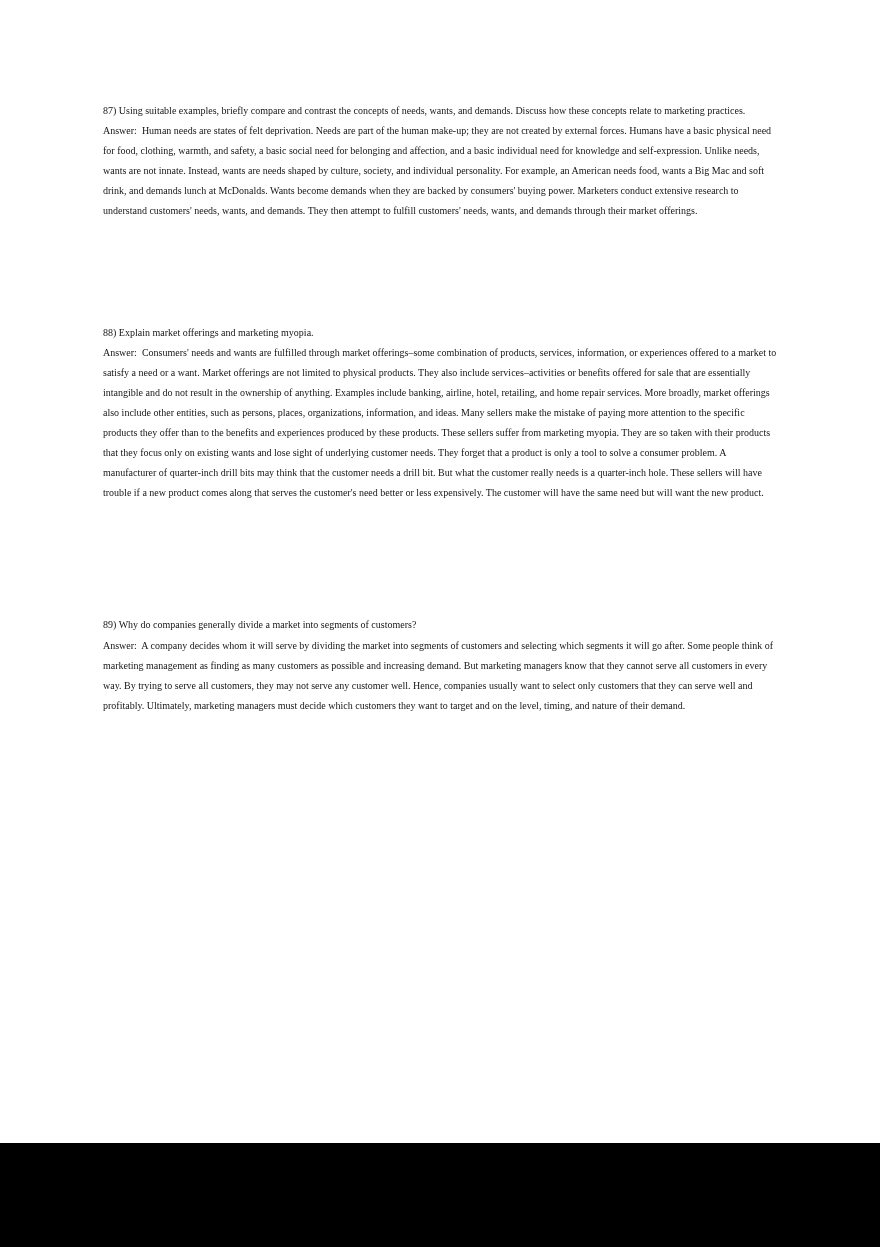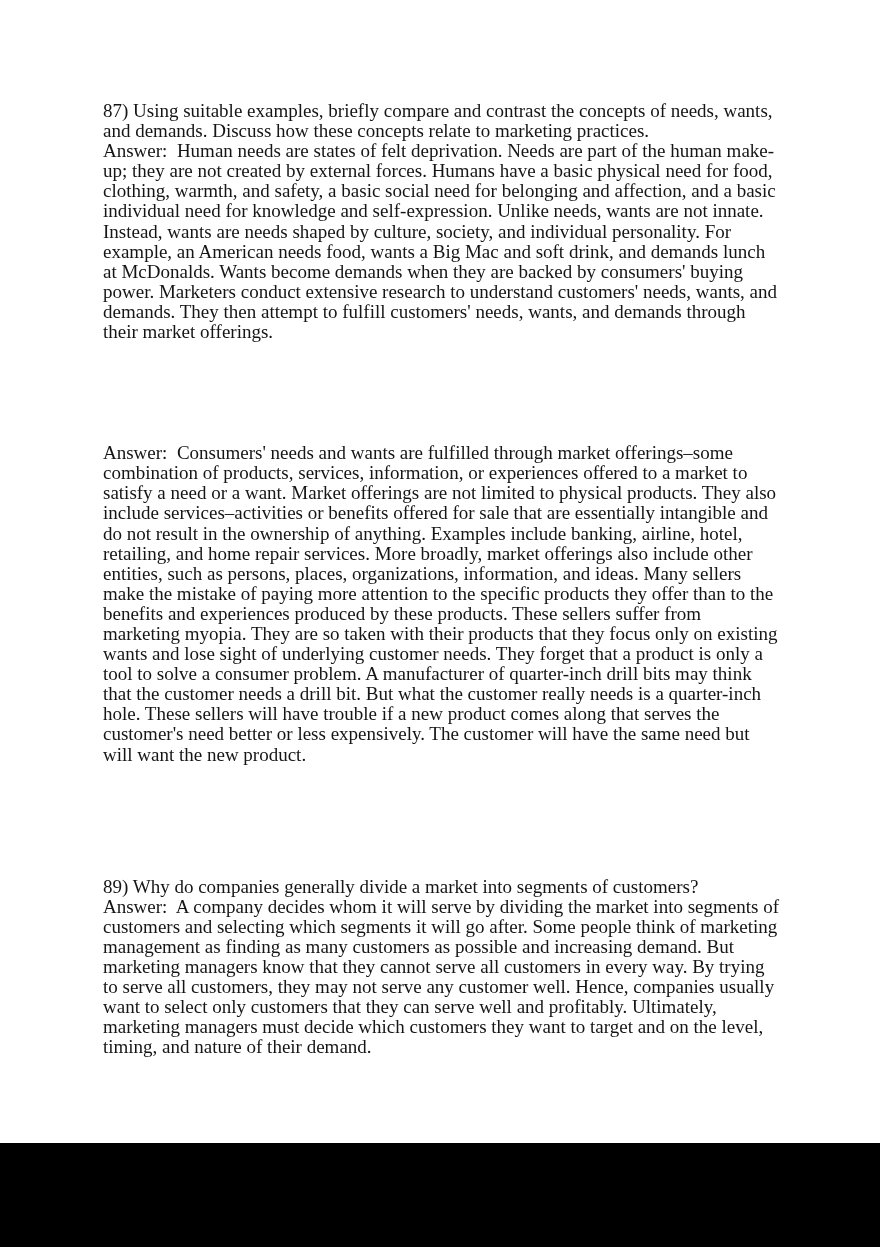--- a/index.html
+++ b/index.html
@@ -13,21 +13,21 @@
     position: relative;
     overflow: hidden;
     font-family: "Liberation Serif", "DejaVu Serif", serif;
   }
   .page-content {
     position: absolute;
     left: 103px;
     top: 101px;
     width: 676px;
     color: #151515;
-    font-size: 19px;
+    font-size: 10px;
     line-height: 20.1px;
     text-align: left;
   }
   .qa-block {
     margin: 0;
   }
   .qa-block p {
     margin: 0;
     white-space: pre-wrap; 
   }
@@ -45,20 +45,21 @@
 <body style="background: rgb(255, 255, 255);">
 
 <div class="page-content" style="color: rgb(21, 21, 21);">
 
   <section class="qa-block" id="block-87">
     <p>87) Using suitable examples, briefly compare and contrast the concepts of needs, wants, and demands. Discuss how these concepts relate to marketing practices.</p>
     <p>Answer:  Human needs are states of felt deprivation. Needs are part of the human make-up; they are not created by external forces. Humans have a basic physical need for food, clothing, warmth, and safety, a basic social need for belonging and affection, and a basic individual need for knowledge and self-expression. Unlike needs, wants are not innate. Instead, wants are needs shaped by culture, society, and individual personality. For example, an American needs food, wants a Big Mac and soft drink, and demands lunch at McDonalds. Wants become demands when they are backed by consumers' buying power. Marketers conduct extensive research to understand customers' needs, wants, and demands. They then attempt to fulfill customers' needs, wants, and demands through their market offerings.</p>
   </section>
 
   <section class="qa-block" id="block-88">
+    <p>88) Explain market offerings and marketing myopia.</p>
     <p>Answer:  Consumers' needs and wants are fulfilled through market offerings–some combination of products, services, information, or experiences offered to a market to satisfy a need or a want. Market offerings are not limited to physical products. They also include services–activities or benefits offered for sale that are essentially intangible and do not result in the ownership of anything. Examples include banking, airline, hotel, retailing, and home repair services. More broadly, market offerings also include other entities, such as persons, places, organizations, information, and ideas. Many sellers make the mistake of paying more attention to the specific products they offer than to the benefits and experiences produced by these products. These sellers suffer from marketing myopia. They are so taken with their products that they focus only on existing wants and lose sight of underlying customer needs. They forget that a product is only a tool to solve a consumer problem. A manufacturer of quarter-inch drill bits may think that the customer needs a drill bit. But what the customer really needs is a quarter-inch hole. These sellers will have trouble if a new product comes along that serves the customer's need better or less expensively. The customer will have the same need but will want the new product.</p>
   </section>
 
   <section class="qa-block" id="block-89">
     <p>89) Why do companies generally divide a market into segments of customers?</p>
     <p>Answer:  A company decides whom it will serve by dividing the market into segments of customers and selecting which segments it will go after. Some people think of marketing management as finding as many customers as possible and increasing demand. But marketing managers know that they cannot serve all customers in every way. By trying to serve all customers, they may not serve any customer well. Hence, companies usually want to select only customers that they can serve well and profitably. Ultimately, marketing managers must decide which customers they want to target and on the level, timing, and nature of their demand.</p>
   </section>
 
 </div>
 

